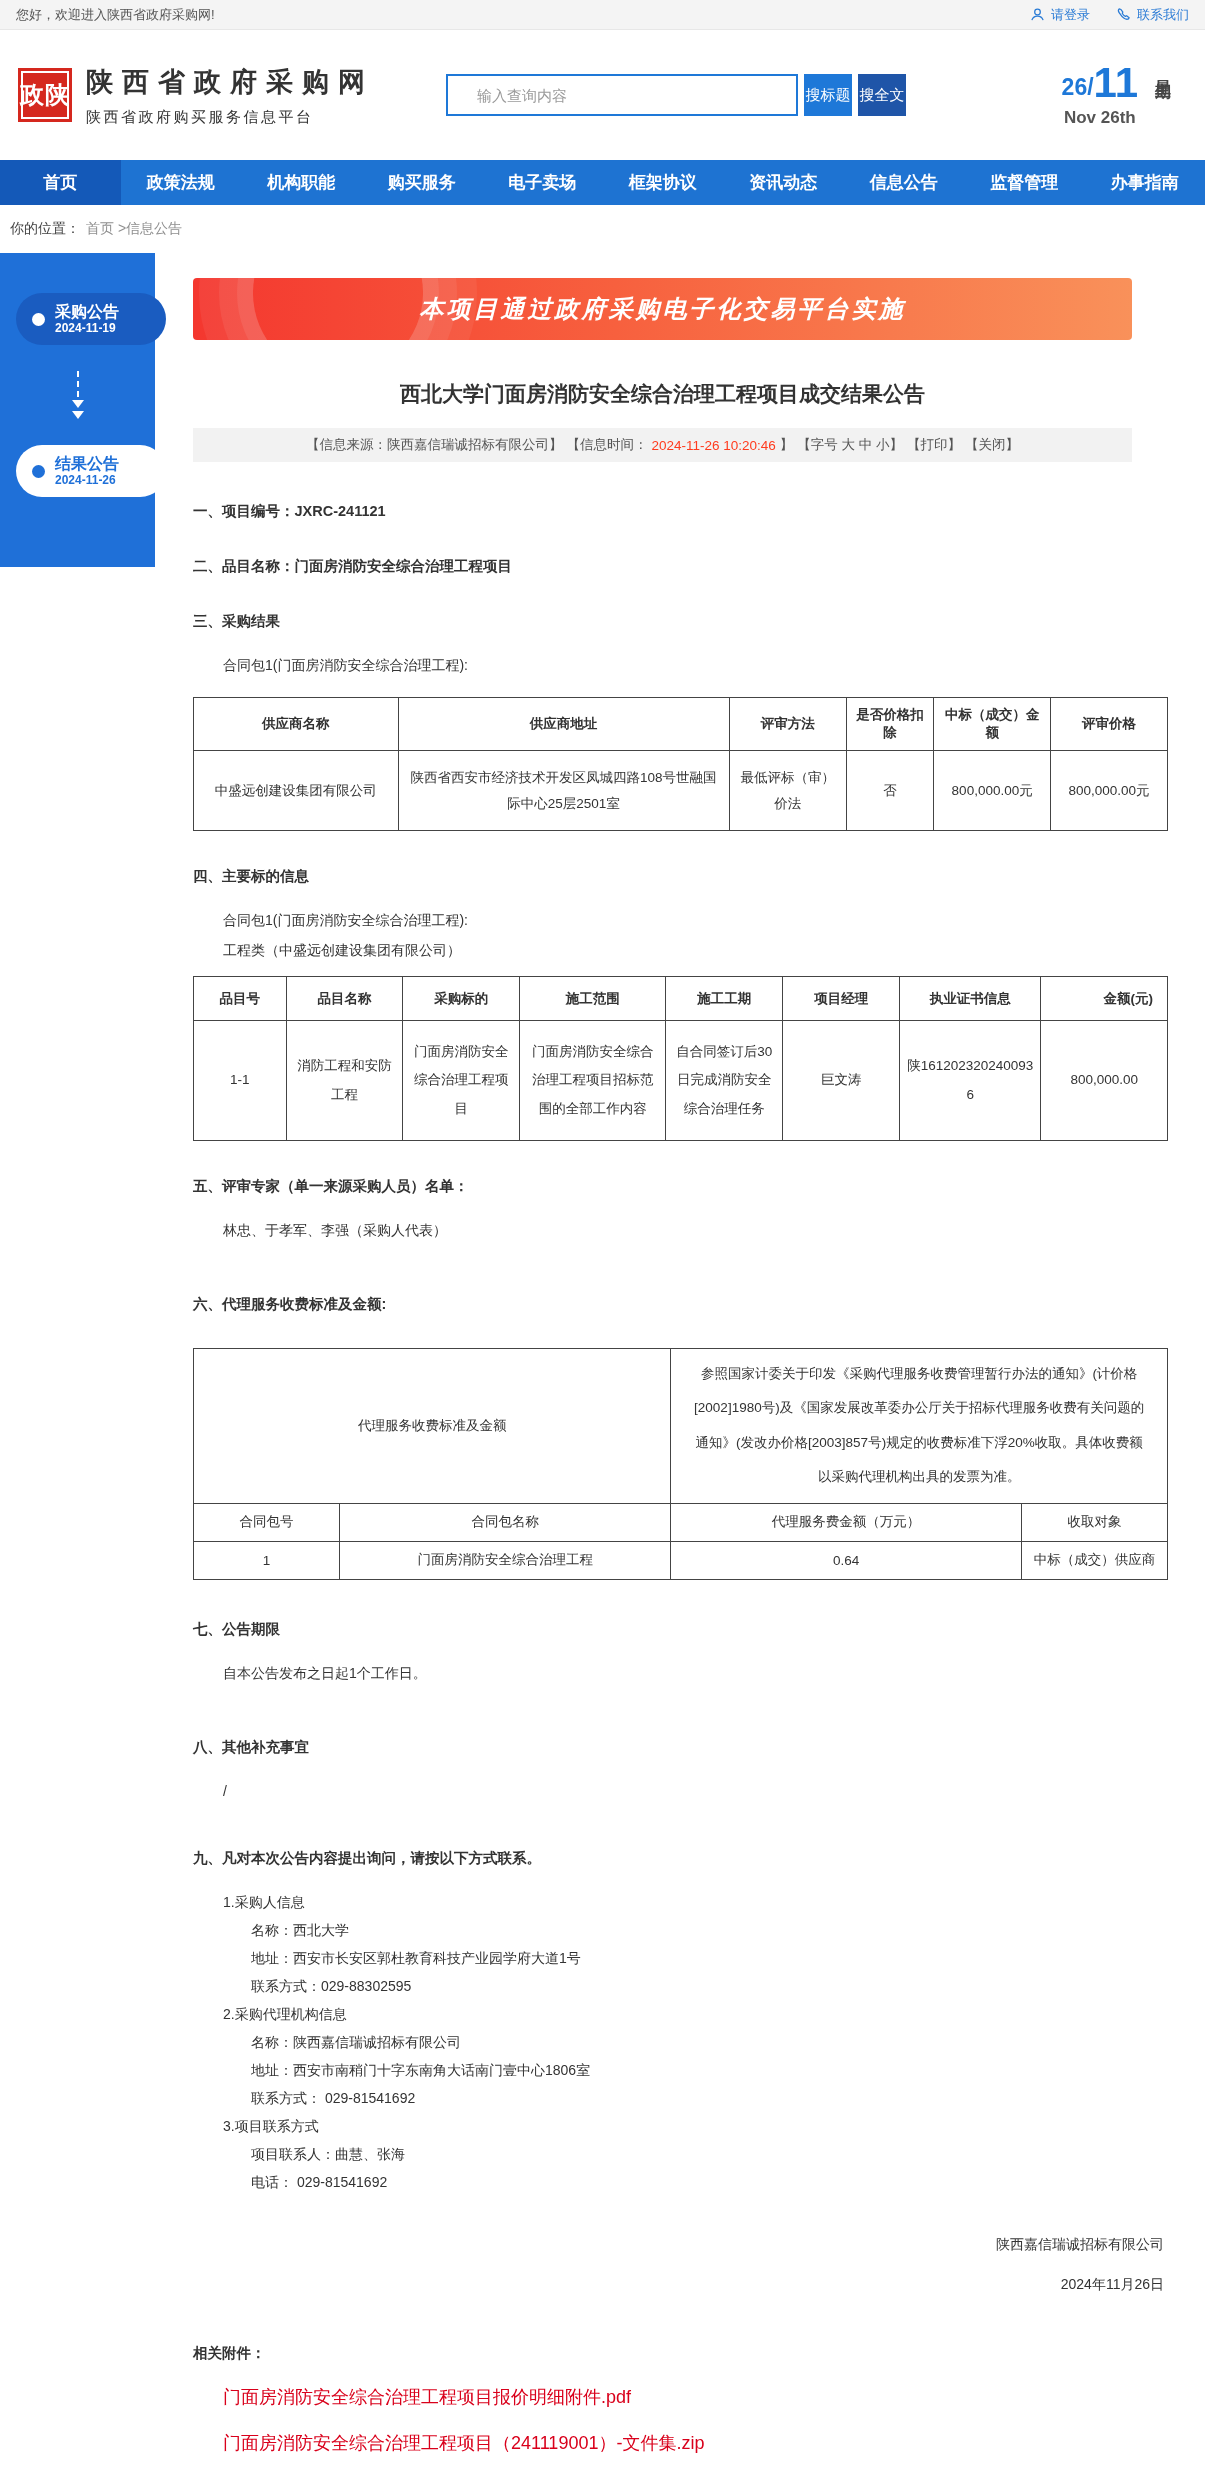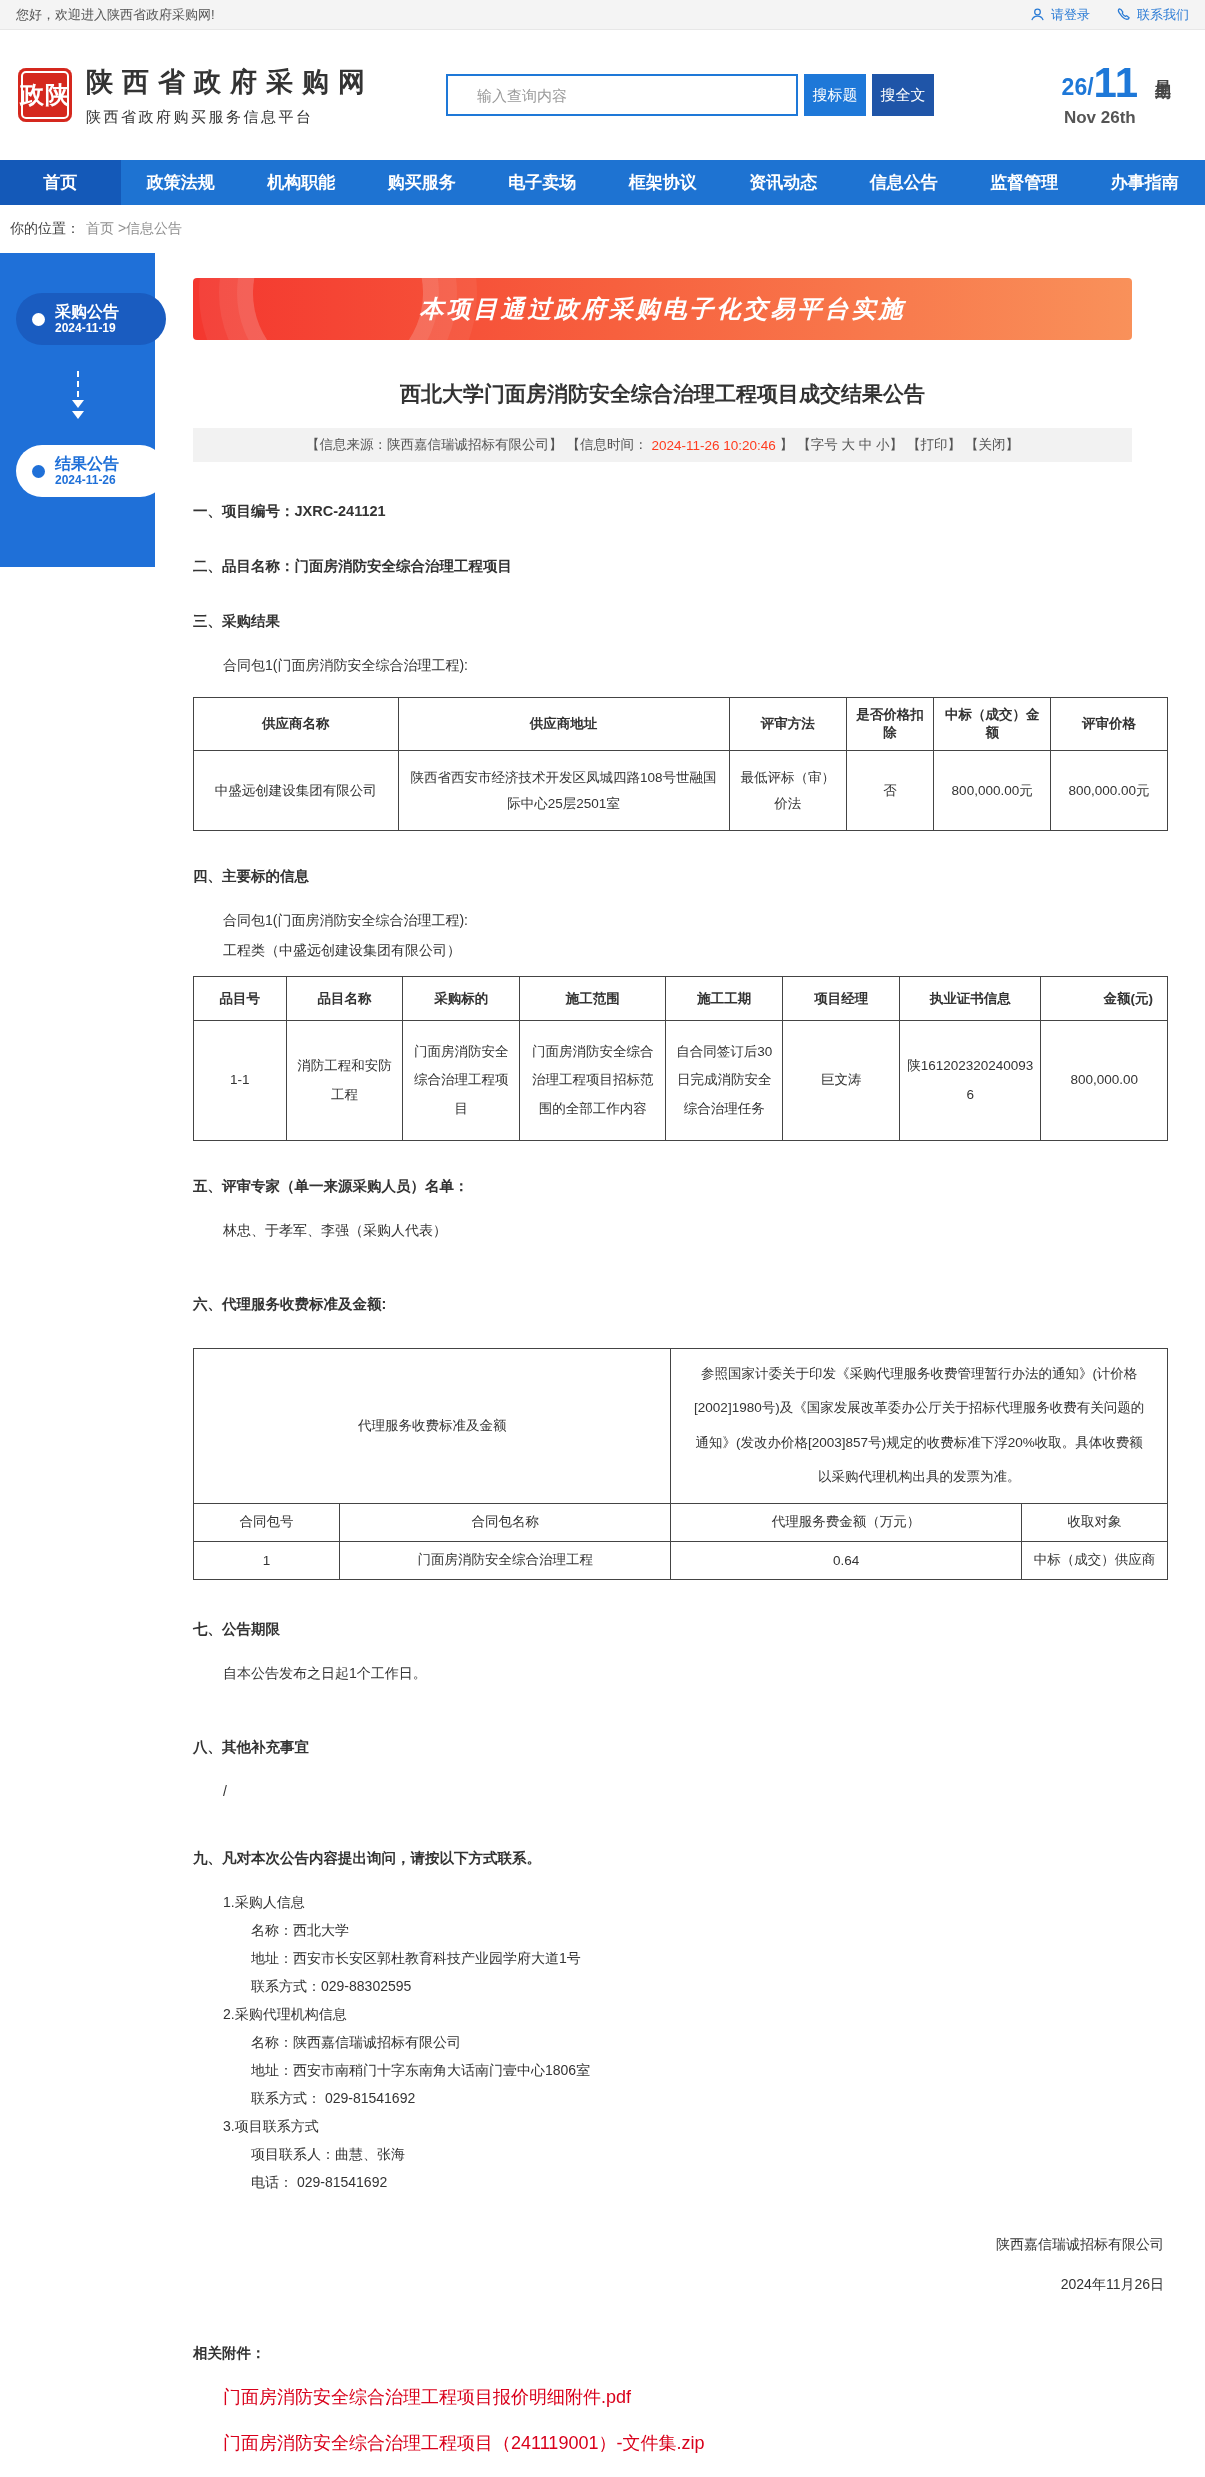--- a/index.html
+++ b/index.html
@@ -7,30 +7,30 @@
 
   
   .topbar { height:30px; background:#f4f4f4; border-bottom:1px solid #e7e7e7;
             display:flex; align-items:center; justify-content:space-between; padding:0 16px; font-size:13px; color:#555; }
   .topbar-right { display:flex; align-items:center; gap:26px; }
   .top-link { display:flex; align-items:center; gap:6px; color:#2a7bd5; cursor:pointer; font-size:13px; }
   .top-link svg { display:block; }
 
   
   .header { height:130px; display:flex; align-items:center; padding:0 18px; background:#fff; }
-  .logo-box { width:54px; height:54px; background:#d5281e; border-radius:8px; color:#fff;
+  .logo-box { width:54px; height:54px; background:#d5281e; border-radius:0; color:#fff;
               display:flex; align-items:center; justify-content:center; font-size:24px; font-weight:bold;
               box-shadow: inset 0 0 0 3px #d5281e, inset 0 0 0 5px #fff; letter-spacing:1px; flex:none; }
   .titles { margin-left:14px; }
   .site-title { font-size:27px; font-weight:bold; color:#333; letter-spacing:9px; }
   .site-subtitle { font-size:15px; color:#333; letter-spacing:2.5px; margin-top:8px; }
   .search-wrap { display:flex; align-items:center; margin-left:72px; }
   .search-input { width:352px; height:42px; border:2px solid #1e78d8; padding:0 29px; font-size:15px; color:#333; outline:none; }
   .search-input::placeholder { color:#9a9a9a; }
-  .btn-search { width:62px; height:42px; border:none; color:#fff; font-size:15px; cursor:pointer; margin-left:6px; }
+  .btn-search { width:48px; height:42px; border:none; color:#fff; font-size:15px; cursor:pointer; margin-left:6px; }
   .btn-title { background:#1e78d8; }
   .btn-full { background:#1f55a8; }
   .date-block { margin-left:auto; margin-right:14px; display:flex; align-items:flex-start; }
   .date-nums { text-align:center; }
   .date-line { display:flex; align-items:flex-start; justify-content:center; color:#1e78d8; font-weight:bold; }
   .date-day { font-size:23px; margin-top:12px; }
   .date-month { font-size:42px; line-height:1; }
   .date-en { font-size:17px; font-weight:bold; color:#555; margin-top:4px; }
   .weekday { writing-mode:vertical-rl; font-size:16px; font-weight:bold; color:#444; margin-left:14px; letter-spacing:4px; margin-top:4px; }
 

